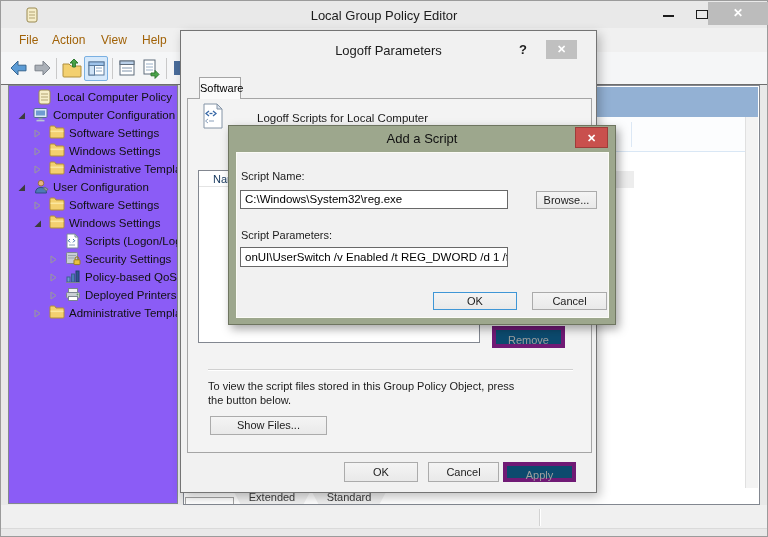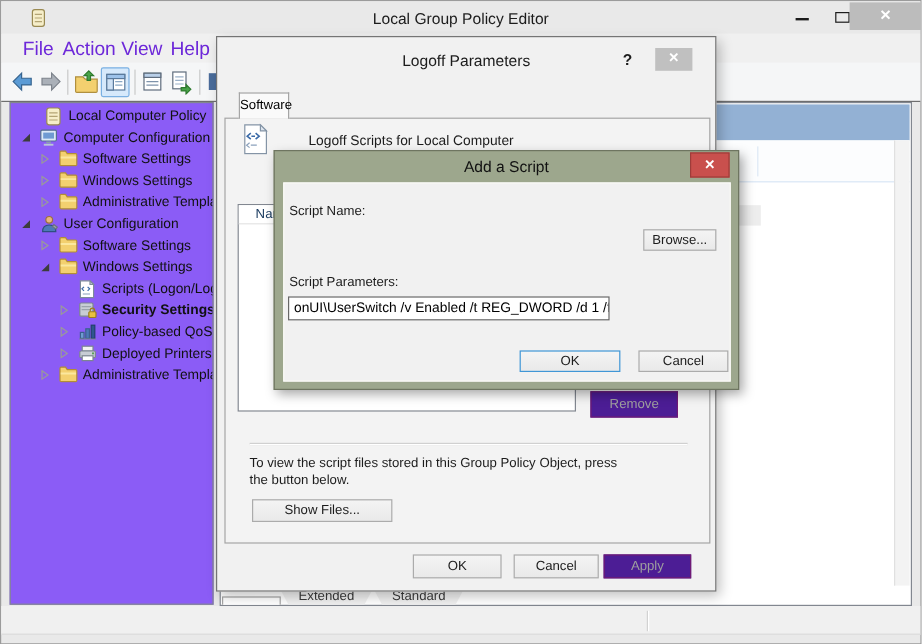--- a/index.html
+++ b/index.html
@@ -13,21 +13,21 @@
   .titlebar{left:1px;top:1px;right:1px;height:27px;background:#e9e9e9}
   .win-icon{left:24px;top:6px;width:14px;height:16px}
   .win-title{left:0;right:0;top:7px;text-align:center;font-size:13px;color:#1c1c1c}
   .cap-min{left:655px;top:4px;width:26px;height:18px;text-align:center}
   .cap-min i{position:absolute;left:7px;top:10px;width:11px;height:2px;background:#1c1c1c}
   .cap-max{left:688px;top:4px;width:26px;height:18px}
   .cap-max i{position:absolute;left:7px;top:5px;width:12px;height:9px;border:1.5px solid #1c1c1c}
   .cap-close{left:707px;top:1px;width:60px;height:23px;background:#bcbcbc;color:#fff;
              font-size:12px;font-weight:bold;text-align:center;line-height:23px}
   .menubar{left:1px;top:28px;right:1px;height:24px;background:#f0f0f0}
-  .menu-item{top:5px;color:#6d28d9;font-size:16px}
+  .menu-item{top:5px;color:#a16207;font-size:12px}
   .toolbar{left:1px;top:52px;right:1px;height:33px;background:#f5f6f7;border-bottom:1px solid #6e6e6e}
   .tbtn{top:6px;width:20px;height:21px}
   .tsep{top:6px;width:1px;height:21px;background:#c9c9c9}
   .tbtn.hl{top:4px;width:24px;height:25px;border:1px solid #7ab0e2;background:#d6e9fb;border-radius:2px}
   .tbtn svg{position:absolute;left:0;top:0}
   .tbtn.hl svg{left:2px;top:2px}
 
   
   .tree-pane{left:8px;top:85px;width:170px;height:419px;background:#8b5cf6;border:1px solid #828790;overflow:hidden}
   .tree-row{position:absolute;left:0;width:100%;height:18px}
@@ -48,21 +48,21 @@
         line-height:15px}
   .btab-lead{position:absolute;background:#fff;border:1px solid #a5a5a5}
 
   .statusbar{left:1px;top:505px;width:766px;height:24px;background:#f0f0f0}
   .status-sep{position:absolute;left:538px;top:4px;width:1px;height:17px;background:#d2d2d2;box-shadow:1px 0 0 #fff}
   .bottom-line{left:1px;top:528px;width:766px;height:1px;background:#dadada}
 
   
   .btn{background:linear-gradient(#f4f4f4,#e9e9e9);border:1px solid #ababab;text-align:center;color:#1c1c1c}
   .btn.default{border:1px solid #3f96d6}
-  .btn.disabled{background:#4c1d95;border:1px solid #701a75;color:#9f9f9f}
+  .btn.disabled{background:#0c4a6e;border:4px solid #701a75;color:#9f9f9f}
   .tbox{background:#fff;border:1px solid #686868;overflow:hidden;white-space:nowrap;line-height:17px;padding:0 4px;font-size:11.5px}
 
   
   .dlg-logoff{left:180px;top:30px;width:417px;height:463px;background:#f1f1f1;border:1px solid #747474;
               box-shadow:3px 4px 10px rgba(0,0,0,.25)}
   .lg-title{left:0;right:0;top:12px;text-align:center;font-size:13px;color:#1c1c1c}
   .lg-help{left:335px;top:11px;width:14px;height:16px;font-size:13px;font-weight:bold;color:#1c1c1c;text-align:center}
   .lg-close{left:365px;top:9px;width:31px;height:19px;background:#c0c0c0;color:#fff;font-size:11px;
             font-weight:bold;text-align:center;line-height:19px}
   .lg-tab{border:1px solid #a5a5a5;text-align:center}
@@ -279,21 +279,21 @@
         <span class="tr-arrow" style="left: 40px;"><svg width="9" height="9" viewBox="0 0 9 9">
             <polygon points="2,1 7,4.5 2,8" fill="none" stroke="#9a9a9a"></polygon>
           </svg></span>
         <span class="tr-icon" style="left: 56px;"><svg width="16" height="15" viewBox="0 0 16 15">
             <rect x="1.5" y="1.5" width="11" height="11" rx="1" fill="#c8cdd4" stroke="#7c8591"></rect>
             <line x1="3" y1="4.5" x2="11" y2="4.5" stroke="#9aa2ac"></line>
             <line x1="3" y1="7" x2="11" y2="7" stroke="#9aa2ac"></line>
             <path d="M10.2 8.8 v-1.2 a1.8 1.8 0 0 1 3.6 0 v1.2" fill="none" stroke="#9c7d1c"></path>
             <rect x="9" y="8.8" width="6" height="4.8" rx="0.8" fill="#e8c23f" stroke="#9c7d1c"></rect>
           </svg></span>
-        <span class="tr-label" style="left: 76px; font-weight: bold;">Security Settings</span>
+        <span class="tr-label" style="left: 76px;">Security Settings</span>
       </div>
       <div class="tree-row" style="top: 182px;">
         <span class="tr-arrow" style="left: 40px;"><svg width="9" height="9" viewBox="0 0 9 9">
             <polygon points="2,1 7,4.5 2,8" fill="none" stroke="#9a9a9a"></polygon>
           </svg></span>
         <span class="tr-icon" style="left: 56px;"><svg width="16" height="15" viewBox="0 0 16 15">
             <rect x="2" y="8" width="3" height="5" fill="#6f9bd2" stroke="#3c5f8e"></rect>
             <rect x="6.5" y="5" width="3" height="8" fill="#4d79b8" stroke="#3c5f8e"></rect>
             <rect x="11" y="2" width="3" height="11" fill="#2f568e" stroke="#22406b"></rect>
             <line x1="1" y1="13.5" x2="15" y2="13.5" stroke="#7c8591"></line>
@@ -375,20 +375,23 @@
     <div class="abs btn lg-ok">OK</div>
     <div class="abs btn lg-cancel">Cancel</div>
     <div class="abs btn disabled lg-apply">Apply</div>
   </div>
 
   <div class="abs dlg-add">
     <div class="abs ad-title">Add a Script</div>
     <div class="abs ad-close">✕</div>
     <div class="abs ad-panel">
       <div class="abs ad-l1">Script Name:</div>
+      <div class="tbox ad-in1">
+        <span>C:\Windows\System32\reg.exe</span>
+      </div>
       <div class="btn ad-browse">Browse...</div>
       <div class="abs ad-l2">Script Parameters:</div>
       <div class="tbox ad-in2">
         <span>onUI\UserSwitch /v Enabled /t REG_DWORD /d 1 /f</span>
       </div>
       <div class="btn default ad-ok">OK</div>
       <div class="btn ad-cancel">Cancel</div>
     </div>
   </div>
 

